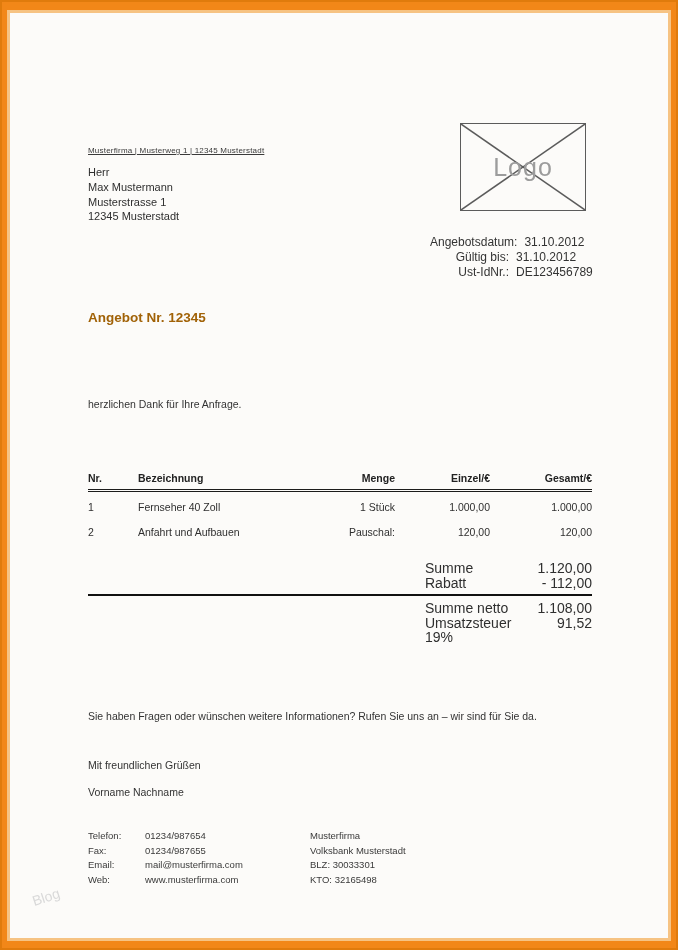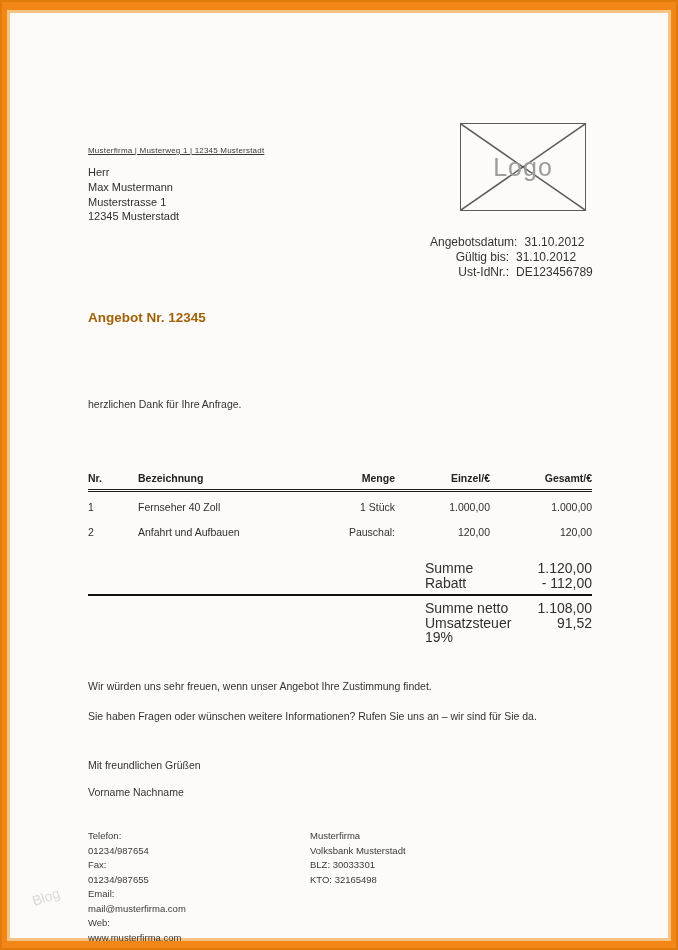--- a/index.html
+++ b/index.html
@@ -81,21 +81,21 @@
   .thick-line { margin:4px 0 5px 0; border-top:2px solid #111; }
   .t-bold .t-label, .t-bold .t-value { font-weight:bold; color:#111; }
 
   .p-outro-0 { top:666px; }
   .p-outro-1 { top:696px; }
   .p-closing { top:745px; }
   .p-signature { top:772px; }
 
   .footer { top:816px; font-size:9.5px; line-height:14.5px; color:#3a3a3a; }
   .footer-contact { left:78px; }
-  .f-row { display:flex;flex-direction:column; }
+  .f-row { display:flex; }
   .f-label { width:57px; }
   .footer-bank { left:300px; }
 
   .watermark {
     left:22px; top:876px;
     font-size:14px; color:#d9d9d9;
     transform:rotate(-18deg);
   }
 </style>
 </head>
@@ -180,21 +180,20 @@
       <div class="t-row">
         <span class="t-label">Summe netto</span>
         <span class="t-value">1.108,00</span>
       </div>
       <div class="t-row">
         <span class="t-label">Umsatzsteuer 19%</span>
         <span class="t-value">91,52</span>
       </div>
     </div>
 
-    <div class="abs para p-outro-0">Wir würden uns sehr freuen, wenn unser Angebot Ihre Zustimmung findet.</div>
     <div class="abs para p-outro-1">Sie haben Fragen oder wünschen weitere Informationen? Rufen Sie uns an – wir sind für Sie da.</div>
     <div class="abs para p-closing">Mit freundlichen Grüßen</div>
     <div class="abs para p-signature">Vorname Nachname</div>
 
     <div class="abs footer footer-contact">
       <div class="f-row">
         <span class="f-label">Telefon:</span>
         <span>01234/987654</span>
       </div>
       <div class="f-row">

